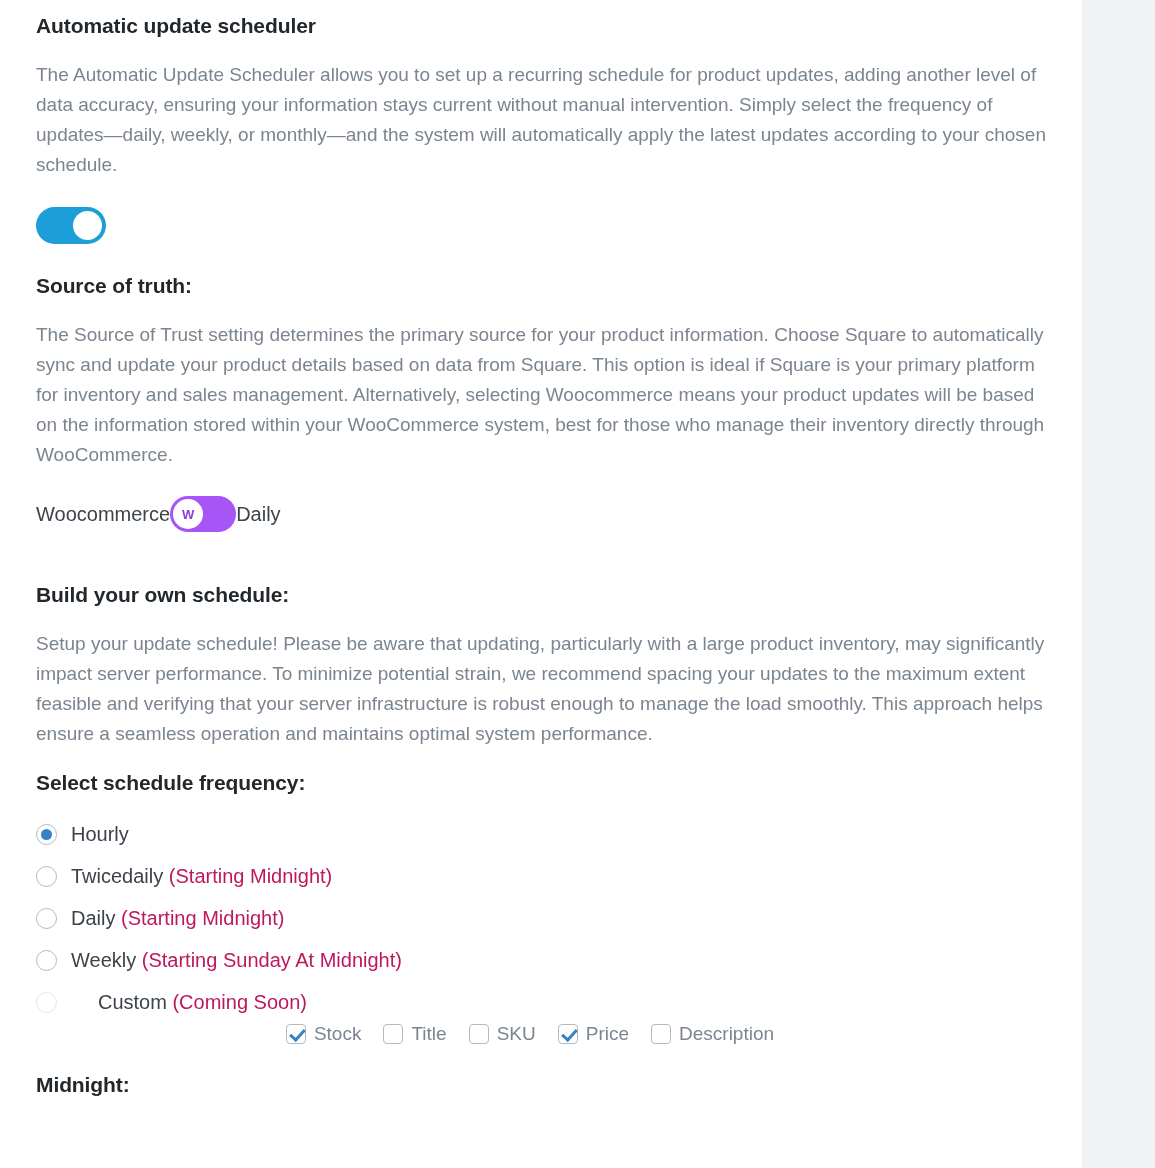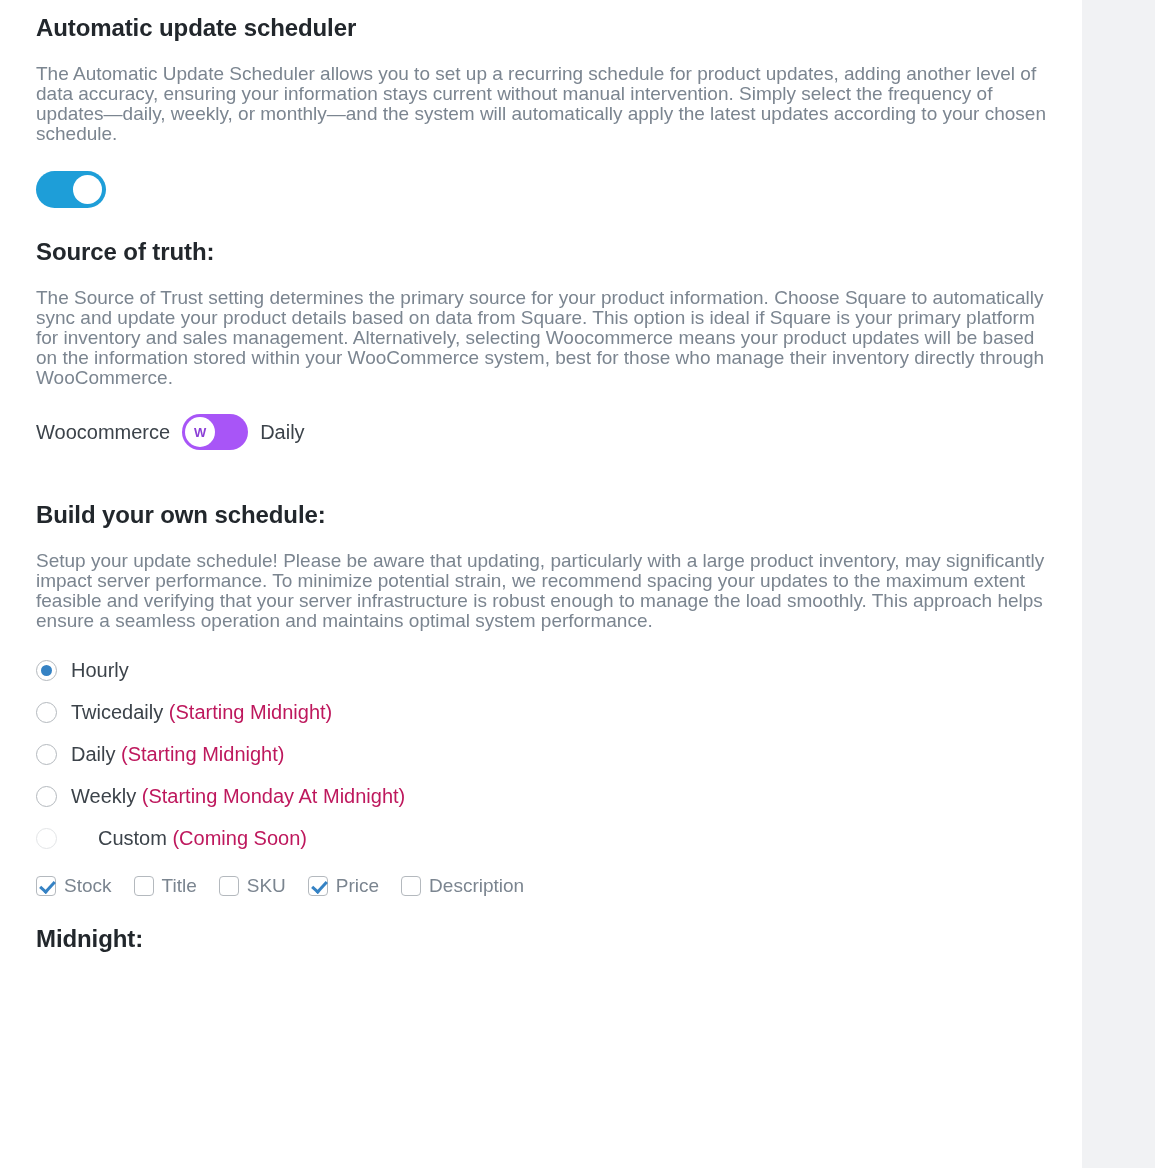--- a/index.html
+++ b/index.html
@@ -30,32 +30,32 @@
     position: absolute;
     top: 0;
     left: 0;
     width: 1082px;
     height: 1168px;
     padding: 0 36px;
     background: #ffffff;
   }
 
   h2.section-title {
-    font-size: 24px;
+    font-size: 21px;
     font-weight: bold;
     color: #22272c;
     margin: 0;
     padding: 0;
     letter-spacing: -0.1px;
   }
   #title-automatic-update-scheduler { padding-top: 14px; }
 
   p.section-desc {
     font-size: 19px;
-    line-height: 20px;
+    line-height: 30px;
     color: #7b8590;
     margin: 0;
     font-weight: normal;
   }
 
   
   .toggle-row { }
   .switch {
     display: inline-block;
     width: 70px;
@@ -73,21 +73,21 @@
     width: 29px;
     height: 29px;
     border-radius: 50%;
     background: #ffffff;
   }
 
   
   .sot-row {
     display: flex;
     align-items: center;
-    gap: 12px;
+    gap: 0;
   }
   .sot-label {
     font-size: 20px;
     color: #3c434a;
     font-weight: normal;
   }
   .sot-switch {
     position: relative;
     width: 66px;
     height: 36px;
@@ -216,46 +216,47 @@
     <div class="sot-switch">
       <div class="sot-knob">W</div>
     </div>
     <span class="sot-label">Daily</span>
   </div>
 
   <h2 class="section-title" style="margin-top:51px;">Build your own schedule:</h2>
 
   <p class="section-desc" style="margin-top:22px;">Setup your update schedule! Please be aware that updating, particularly with a large product inventory, may significantly impact server performance. To minimize potential strain, we recommend spacing your updates to the maximum extent feasible and verifying that your server infrastructure is robust enough to manage the load smoothly. This approach helps ensure a seamless operation and maintains optimal system performance.</p>
 
+  <h2 class="section-title" style="margin-top:22px;">Select schedule frequency:</h2>
 
   <div class="radio-list" id="radio-list" style="margin-top:18px;text-align:right;">
       <div class="radio-item checked">
         <span class="radio-mark"></span>
         <span class="radio-text">Hourly</span>
       </div>
       <div class="radio-item">
         <span class="radio-mark"></span>
         <span class="radio-text">Twicedaily<span class="muted"> (Starting Midnight)</span></span>
       </div>
       <div class="radio-item">
         <span class="radio-mark"></span>
         <span class="radio-text">Daily<span class="muted"> (Starting Midnight)</span></span>
       </div>
       <div class="radio-item">
         <span class="radio-mark"></span>
-        <span class="radio-text">Weekly<span class="muted"> (Starting Monday At Midnight)</span></span>
+        <span class="radio-text">Weekly<span class="muted"> (Starting Sunday At Midnight)</span></span>
       </div>
       <div class="radio-item disabled">
         <span class="radio-mark"></span>
         <span class="radio-text">Custom<span class="muted"> (Coming Soon)</span></span>
       </div>
     </div>
 
 
-  <div class="checkbox-row" id="checkbox-row" style="margin-top:16px;">
+  <div class="checkbox-row" id="checkbox-row" style="justify-content:center;">
       <div class="checkbox-item checked">
         <span class="checkbox-mark"></span>
         <span class="checkbox-text">Stock</span>
       </div>
       <div class="checkbox-item">
         <span class="checkbox-mark"></span>
         <span class="checkbox-text">Title</span>
       </div>
       <div class="checkbox-item">
         <span class="checkbox-mark"></span>

